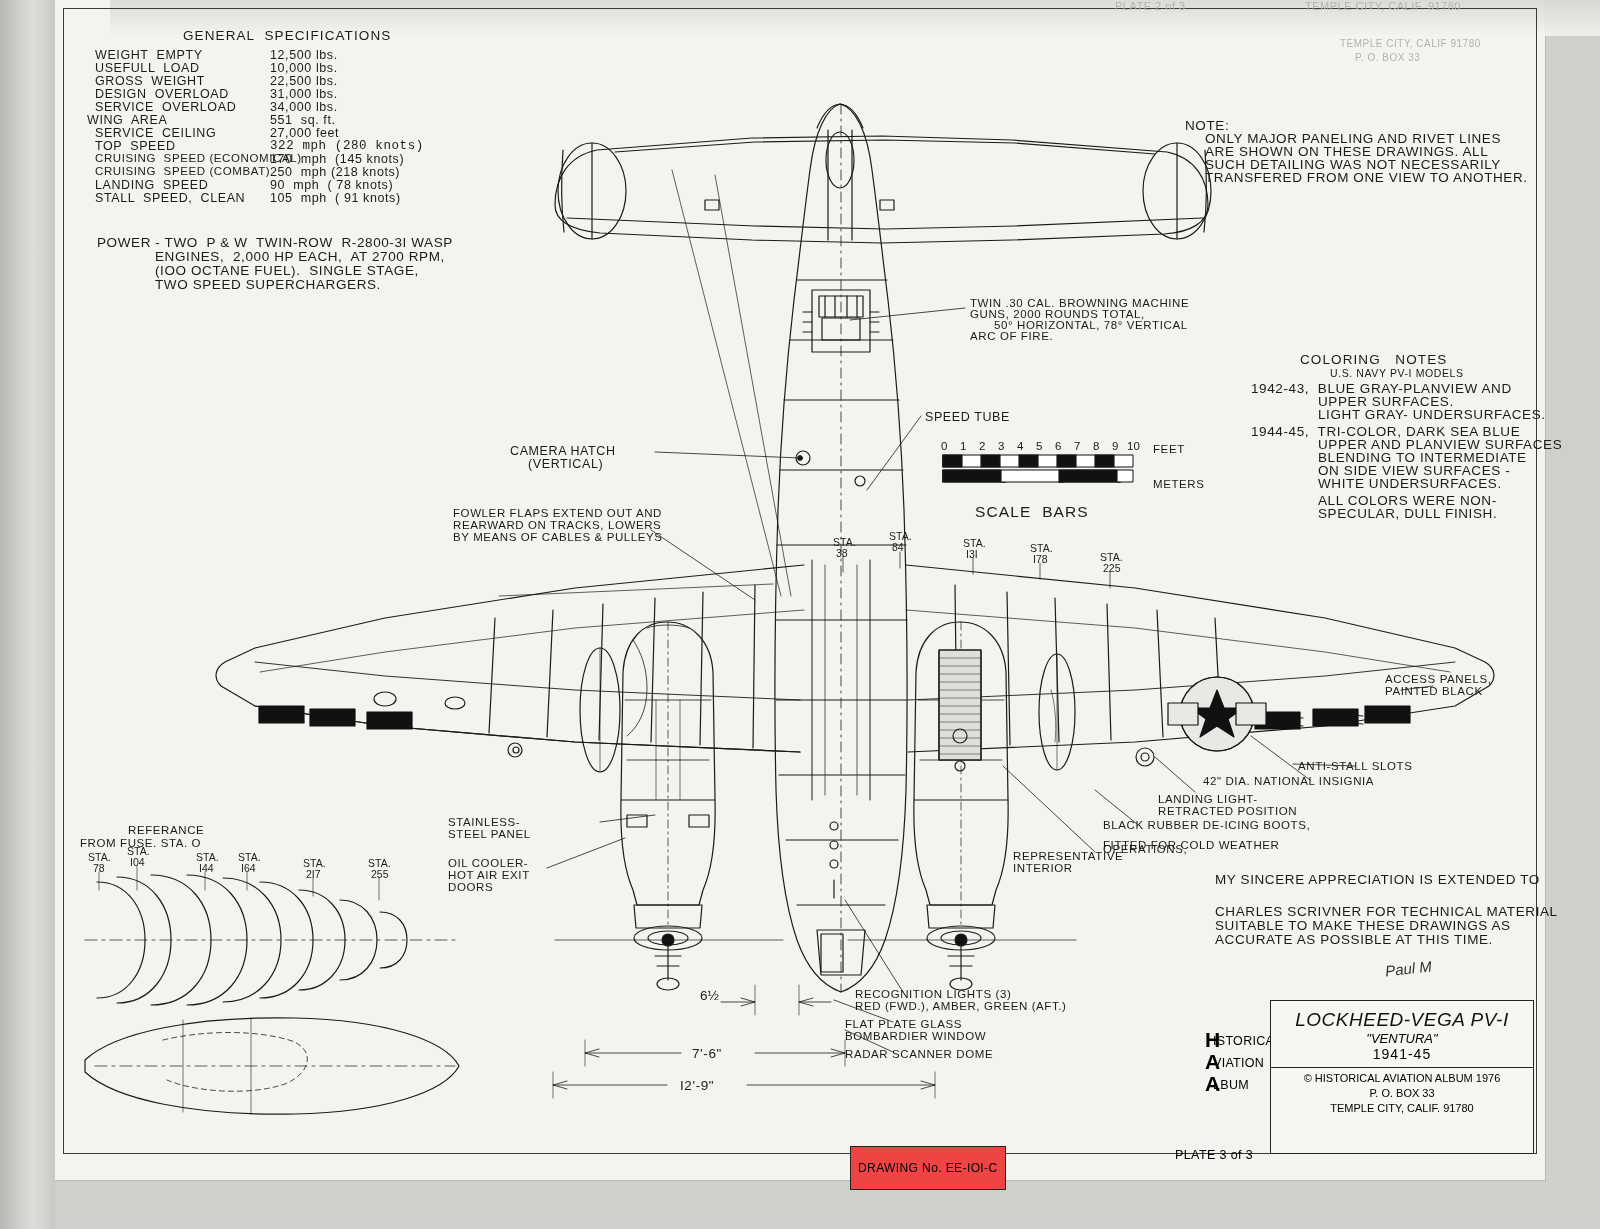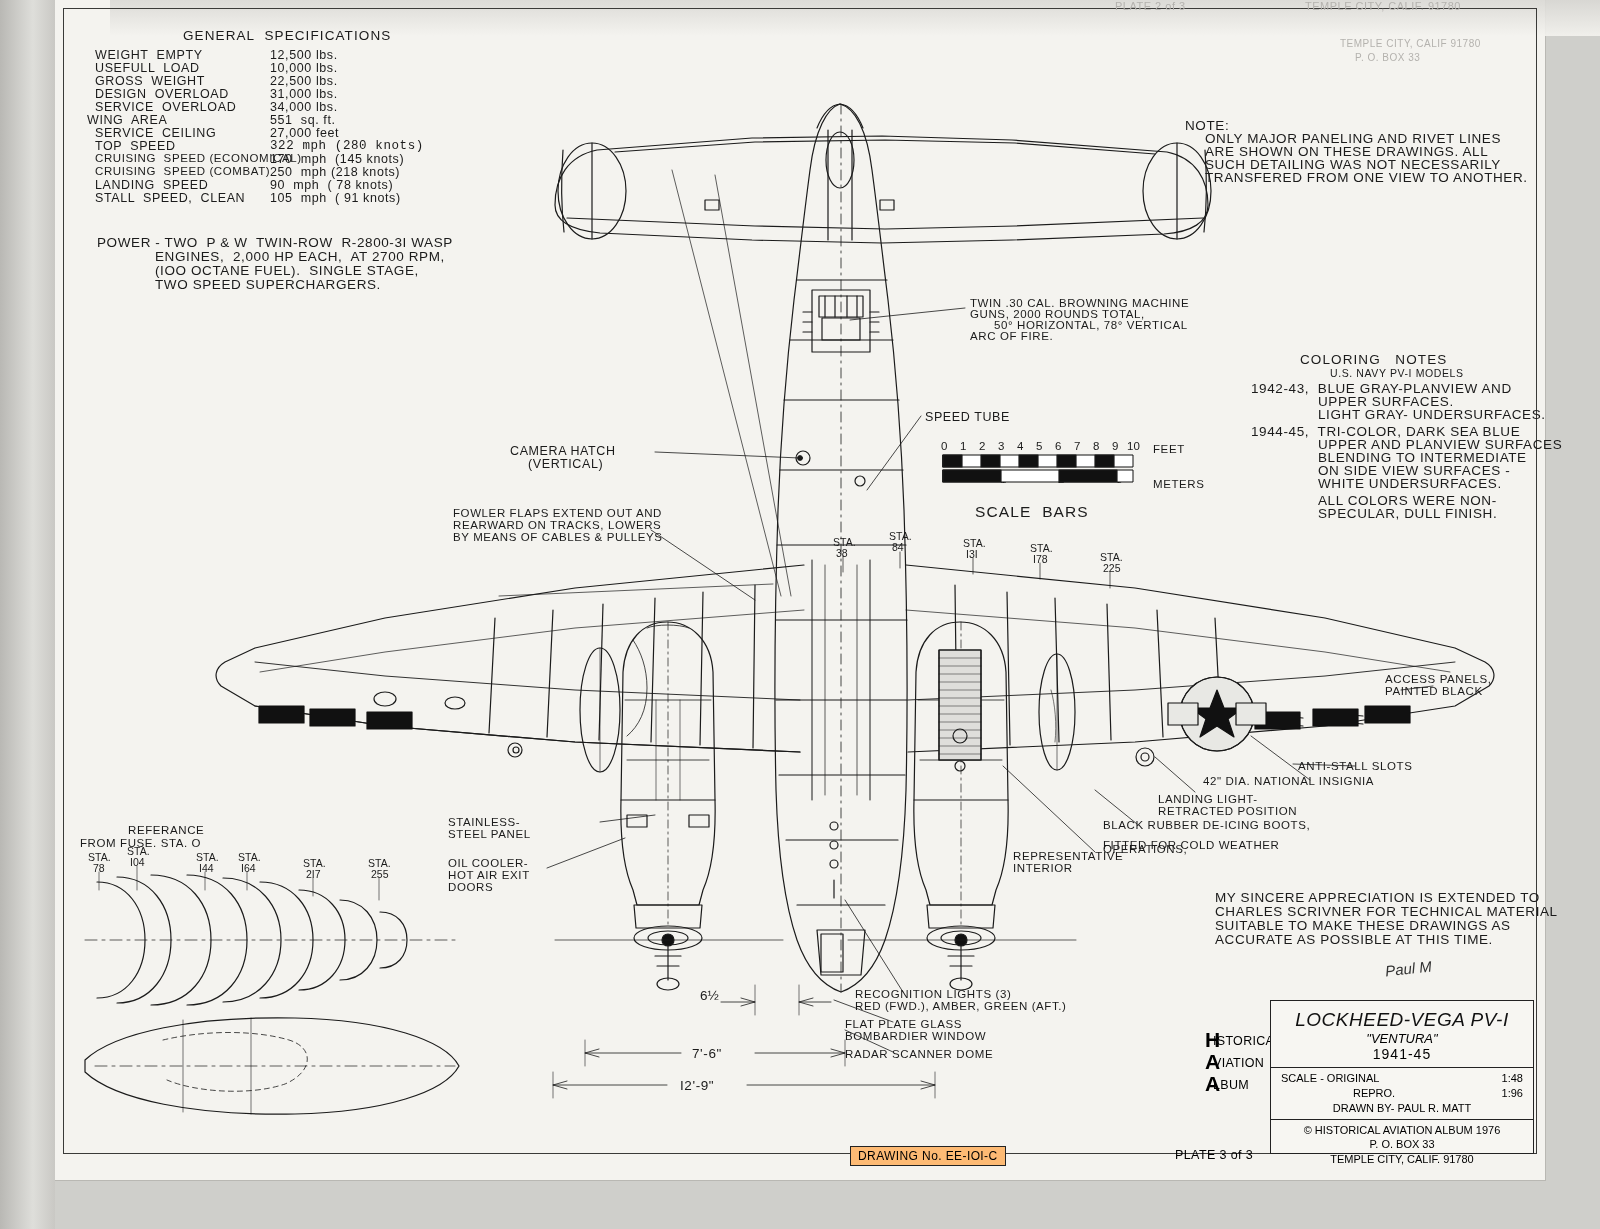--- a/index.html
+++ b/index.html
@@ -49,22 +49,22 @@
   .tb-row{border-top:1px solid #222;}
   .tb-title{
     font-style:italic;font-size:19px;letter-spacing:.5px;text-align:center;
     padding-top:8px;color:#111;
   }
   .tb-sub{font-size:13px;text-align:center;font-style:italic;}
   .tb-years{font-size:14px;text-align:center;letter-spacing:1px;}
   .tb-scale{font-size:11px;padding:3px 10px;line-height:1.35;}
   .tb-copy{font-size:11px;text-align:center;line-height:1.35;padding:3px 4px;}
   .drawno{
-    position:absolute;left:795px;top:1146px;border:1px solid #222;background:#fdba74;
-    padding:2px 7px;font-size:12px;letter-spacing:.4px;
+    position:absolute;left:795px;top:1146px;border:1px solid #222;background:#ef4444;
+    padding:14px 7px;font-size:12px;letter-spacing:.4px;
   }
   .plate{position:absolute;left:1120px;top:1148px;font-size:12.5px;letter-spacing:.4px;}
   .haa{position:absolute;left:1150px;top:1030px;width:60px;height:66px;}
   .haa .ln{position:absolute;left:8px;font-size:12.5px;letter-spacing:.3px;}
   .haa .big{position:absolute;left:0px;font-size:21px;font-weight:bold;}
   .sig{position:absolute;left:1330px;top:960px;font-style:italic;font-size:15px;color:#333;
         transform:rotate(-6deg);}
   .whitebox{position:absolute;background:#f4f3ef;}
 </style>
 </head>
@@ -123,21 +123,21 @@
   <div class="txt t13 ls" style="left:1263px;top:394px;">UPPER SURFACES.</div>
   <div class="txt t13 ls" style="left:1263px;top:407px;">LIGHT GRAY- UNDERSURFACES.</div>
   <div class="txt t13 ls" style="left:1196px;top:424px;">1944-45,  TRI-COLOR, DARK SEA BLUE</div>
   <div class="txt t13 ls" style="left:1263px;top:437px;">UPPER AND PLANVIEW SURFACES</div>
   <div class="txt t13 ls" style="left:1263px;top:450px;">BLENDING TO INTERMEDIATE</div>
   <div class="txt t13 ls" style="left:1263px;top:463px;">ON SIDE VIEW SURFACES -</div>
   <div class="txt t13 ls" style="left:1263px;top:476px;">WHITE UNDERSURFACES.</div>
   <div class="txt t13 ls" style="left:1263px;top:493px;">ALL COLORS WERE NON-</div>
   <div class="txt t13 ls" style="left:1263px;top:506px;">SPECULAR, DULL FINISH.</div>
 
-  <div class="txt t13 ls" style="left:1160px;top:890px;">MY SINCERE APPRECIATION IS EXTENDED TO</div>
+  <div class="txt t13 ls" style="left:1160px;top:872px;">MY SINCERE APPRECIATION IS EXTENDED TO</div>
   <div class="txt t13 ls" style="left:1160px;top:904px;">CHARLES SCRIVNER FOR TECHNICAL MATERIAL</div>
   <div class="txt t13 ls" style="left:1160px;top:918px;">SUITABLE TO MAKE THESE DRAWINGS AS</div>
   <div class="txt t13 ls" style="left:1160px;top:932px;">ACCURATE AS POSSIBLE AT THIS TIME.</div>
   <div class="sig">Paul M</div>
 
   <div class="txt t11" style="left:886px;top:440px;">0</div>
   <div class="txt t11" style="left:905px;top:440px;">1</div>
   <div class="txt t11" style="left:924px;top:440px;">2</div>
   <div class="txt t11" style="left:943px;top:440px;">3</div>
   <div class="txt t11" style="left:962px;top:440px;">4</div>
@@ -239,31 +239,20 @@
     <div class="big" style="top:20px;">A</div>
     <div class="ln" style="top:26px;">VIATION</div>
     <div class="big" style="top:42px;">A</div>
     <div class="ln" style="top:48px;">LBUM</div>
   </div>
 
   <div class="titleblock">
     <div class="tb-title">LOCKHEED-VEGA PV-I</div>
     <div class="tb-sub">"VENTURA"</div>
     <div class="tb-years" style="padding-bottom:5px;">1941-45</div>
-    <div class="tb-row tb-scale">
-      <div style="display:flex;justify-content:space-between;">
-        <span>SCALE - ORIGINAL</span>
-        <span>1:48</span>
-      </div>
-      <div style="display:flex;justify-content:space-between;">
-        <span style="padding-left:72px;">REPRO.</span>
-        <span>1:96</span>
-      </div>
-      <div style="text-align:center;">DRAWN BY- PAUL R. MATT</div>
-    </div>
     <div class="tb-row tb-copy">
       <div>© HISTORICAL AVIATION ALBUM 1976</div>
       <div>P. O. BOX 33</div>
       <div>TEMPLE CITY, CALIF. 91780</div>
     </div>
   </div>
 
   <svg class="drawbox" width="1490" height="1180" viewBox="0 0 1490 1180">
     <g fill="none" stroke="#1b1b1b" stroke-width="1.2" stroke-linejoin="round" stroke-linecap="round">
 

